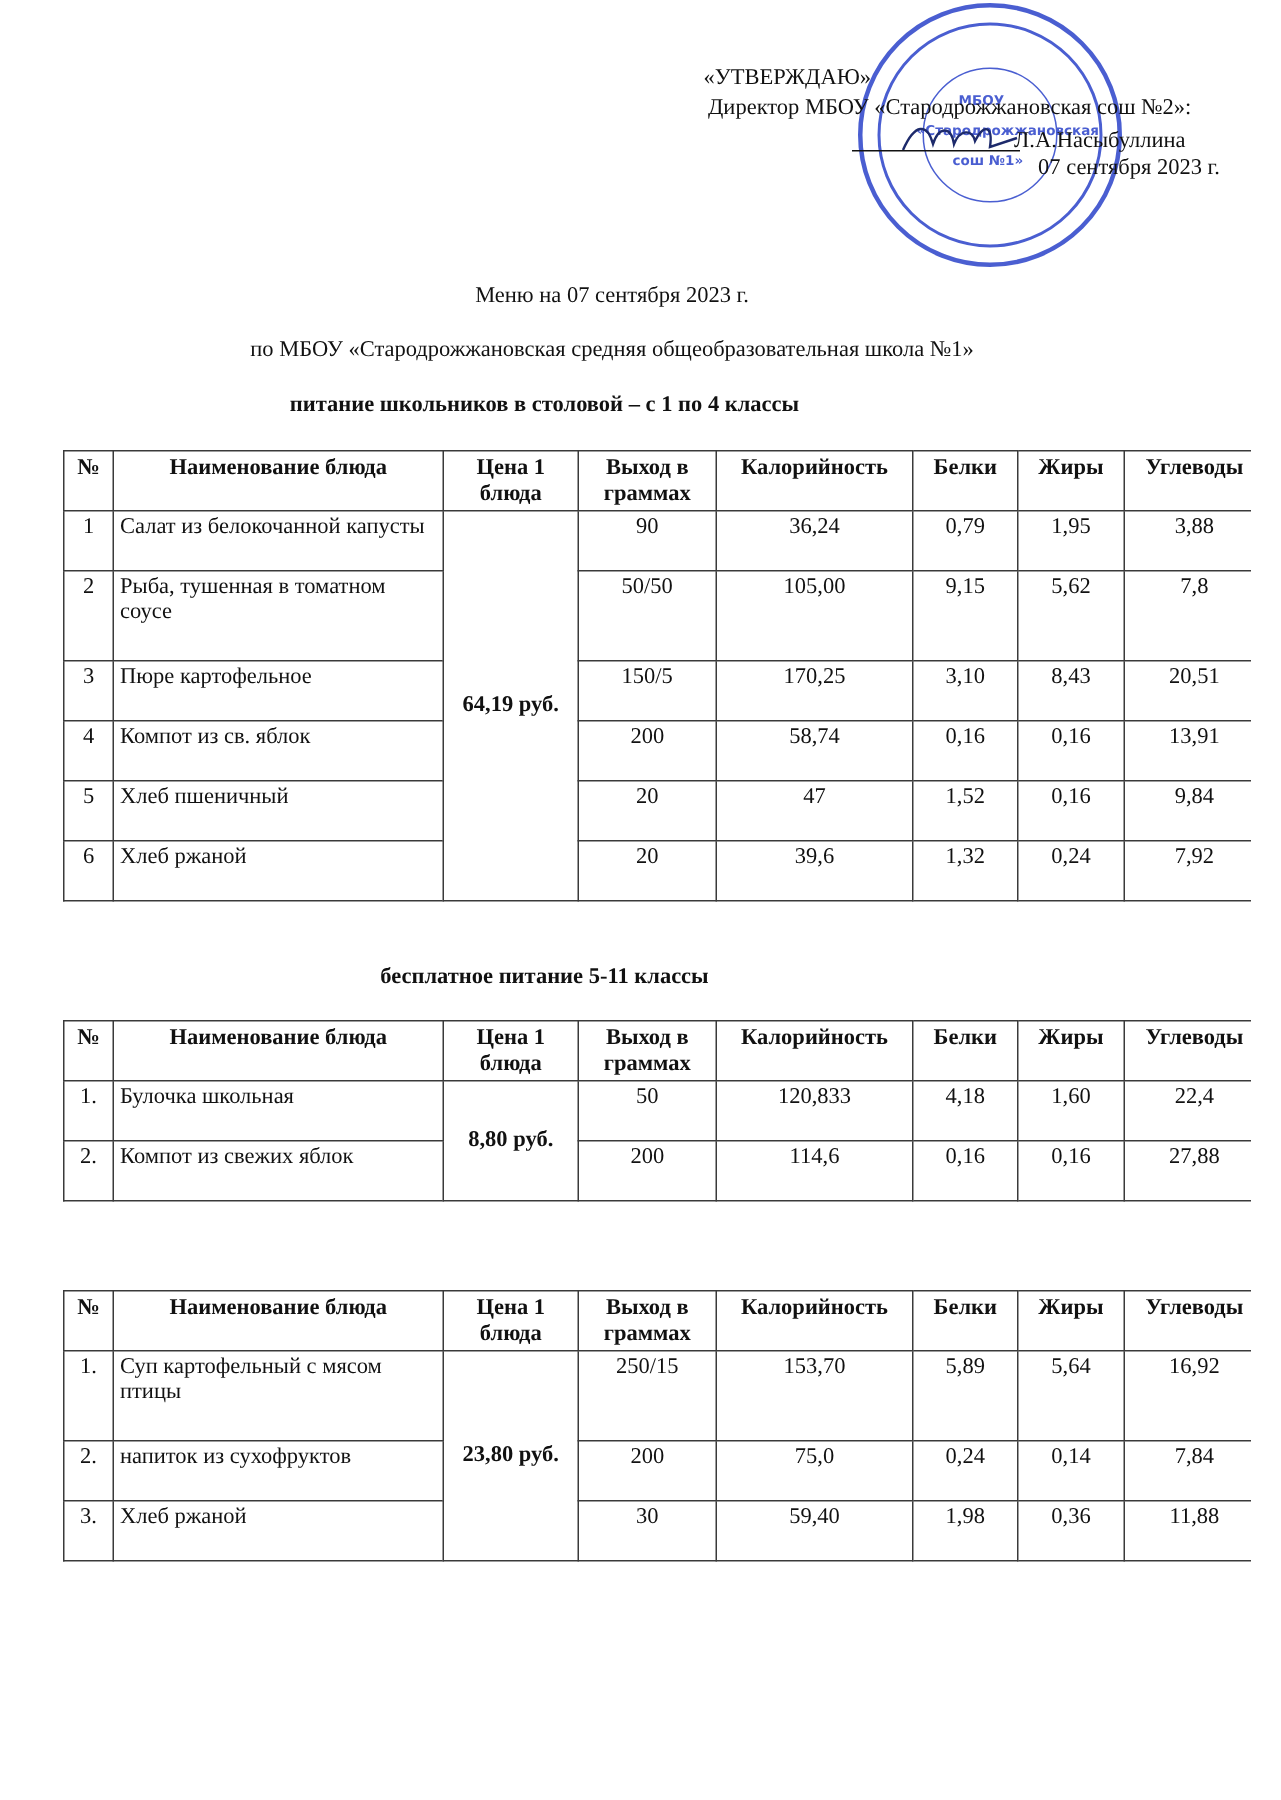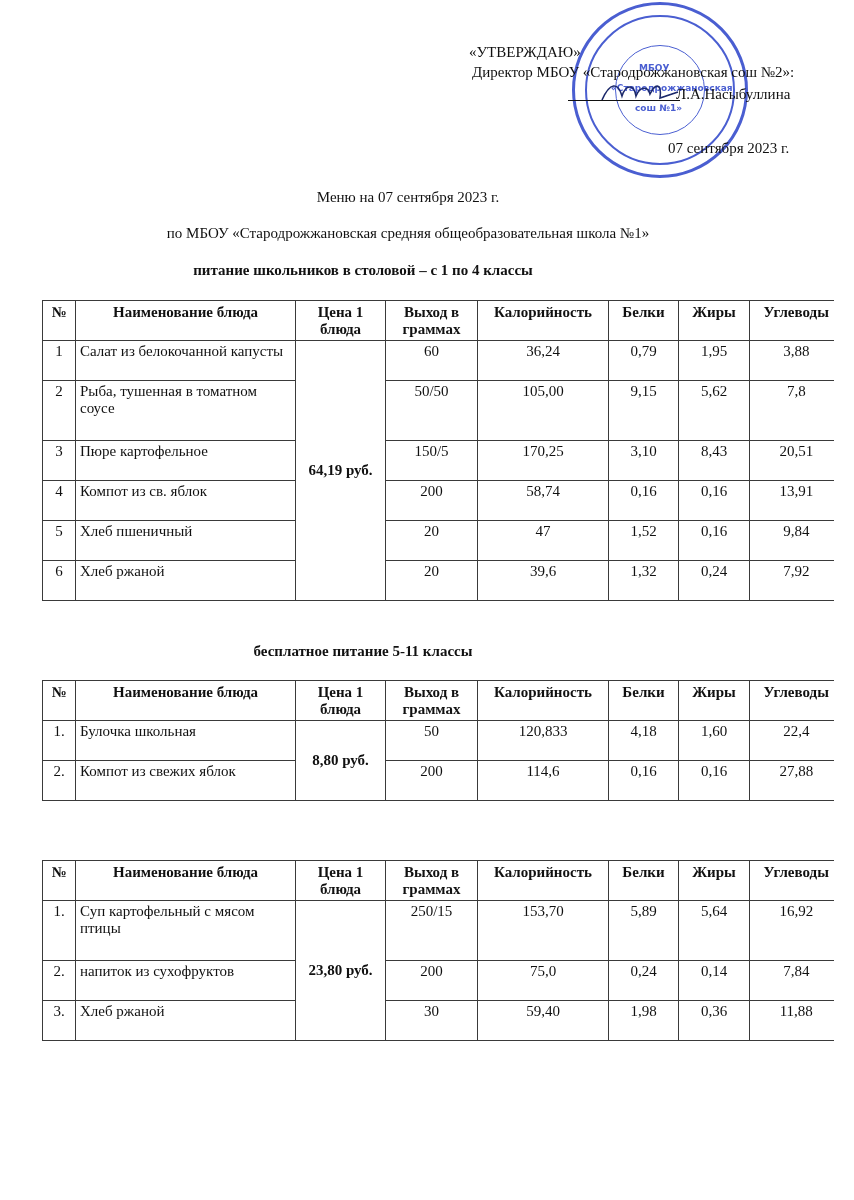--- a/index.html
+++ b/index.html
@@ -48,21 +48,21 @@
   <span class="stamp-text" style="left:60px; top:98px;">сош №1»</span>
 </div>
 <svg class="signature" viewBox="0 0 80 22">
   <path d="M2 20 C10 2, 18 2, 22 16 C26 4, 34 4, 36 16 C40 6, 48 6, 50 14 C56 2, 62 4, 60 18 L78 12" stroke="#1d2a6b" stroke-width="1.6" fill="none"></path>
 </svg>
 
 <div class="abs approve" style="left:469px; top:44px;">«УТВЕРЖДАЮ»</div>
 <div class="abs approve" style="left:472px; top:64px;">Директор МБОУ «Стародрожжановская сош №2»:</div>
 <div class="abs approve" style="left:568px; top:99px; width:112px; border-bottom:1px solid #111; height:1px;"></div>
 <div class="abs approve" style="left:676px; top:86px;">Л.А.Насыбуллина</div>
-<div class="abs approve" style="left:668px; top:104px;margin-top:36px;">07 сентября 2023 г.</div>
+<div class="abs approve" style="left:692px; top:104px;">07 сентября 2023 г.</div>
 
 <div class="center-title" style="top:189px;">Меню на 07 сентября 2023 г.</div>
 <div class="center-title" style="top:225px;">по МБОУ «Стародрожжановская  средняя общеобразовательная школа №1»</div>
 
 <div class="clip">
 
 <div class="section-title" style="top:262px;">питание  школьников в столовой – с 1 по 4 классы</div>
 <table class="menu-table" style="top:300px; width:800px;">
   <colgroup>
     <col style="width:33px">
@@ -82,21 +82,21 @@
     <th>Выход в граммах</th>
     <th>Калорийность</th>
     <th>Белки</th>
     <th>Жиры</th>
     <th>Углеводы</th>
   </tr>
   <tr style="height:40px;">
     <td class="num">1</td>
     <td class="name">Салат из белокочанной капусты</td>
     <td class="price" rowspan="6">64,19 руб.</td>
-    <td class="val">60</td>
+    <td class="val">90</td>
     <td class="val">36,24</td>
     <td class="val">0,79</td>
     <td class="val">1,95</td>
     <td class="val">3,88</td>
   </tr>
   <tr style="height:60px;">
     <td class="num">2</td>
     <td class="name">Рыба, тушенная в томатном соусе</td>
     <td class="val">50/50</td>
     <td class="val">105,00</td>

